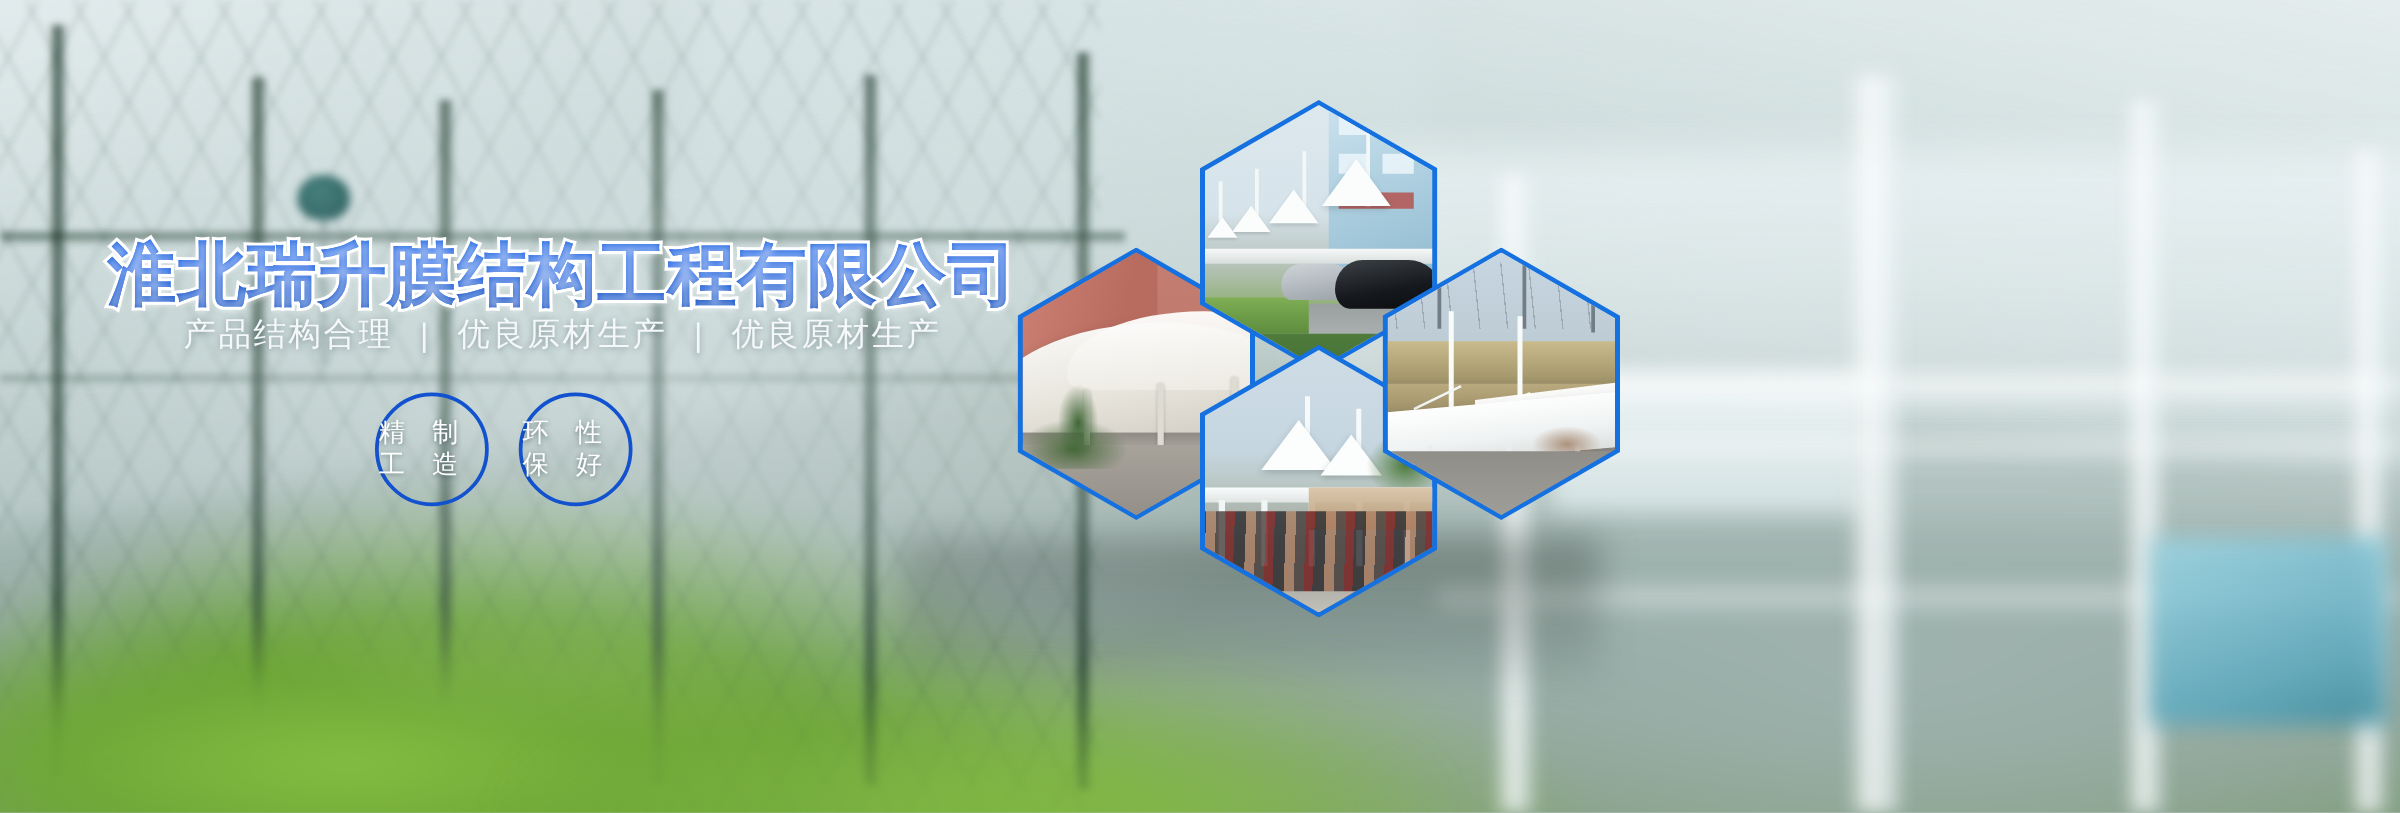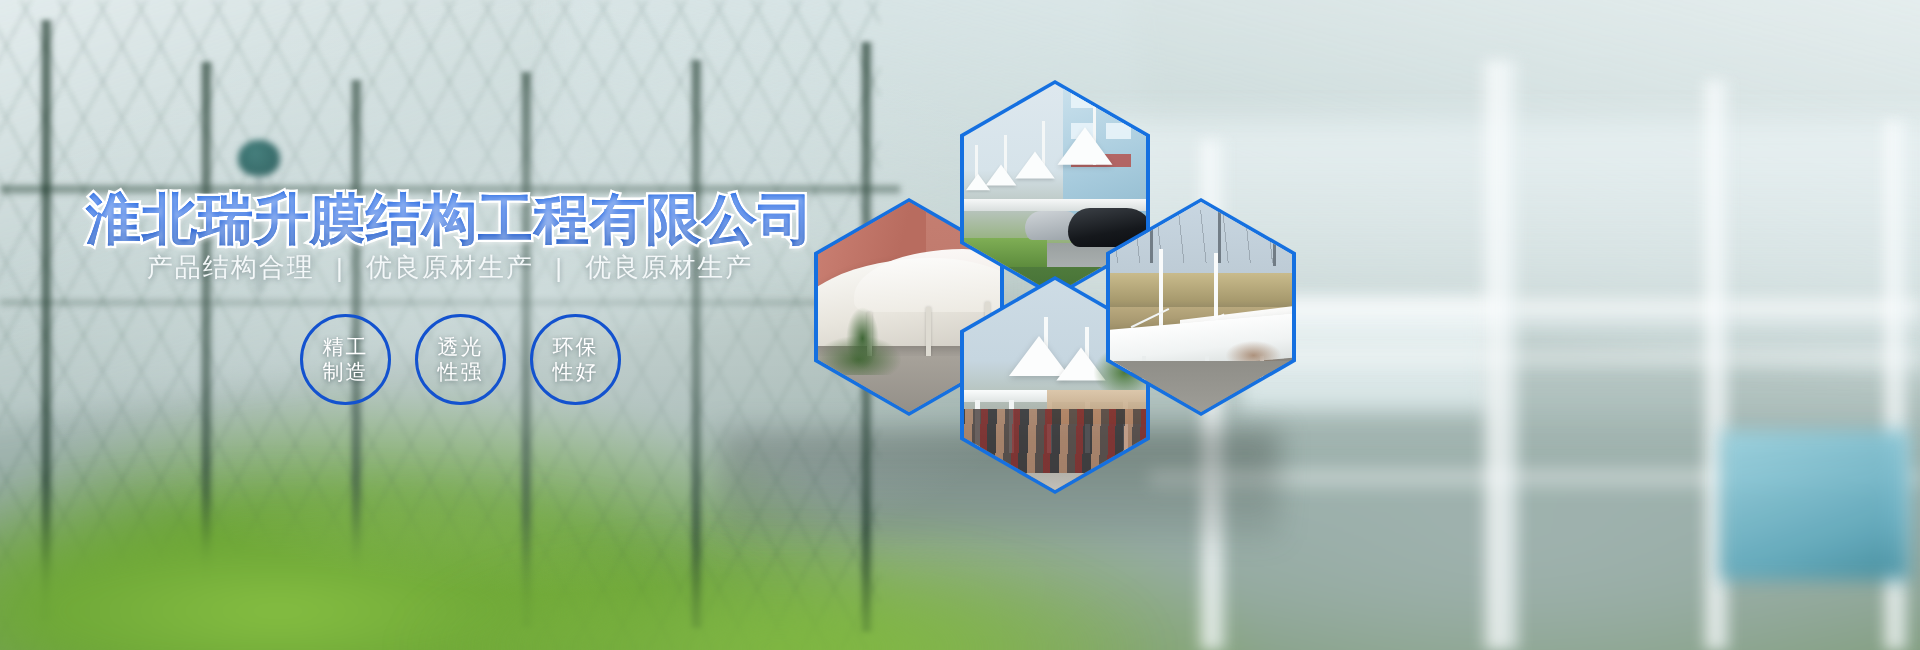--- a/index.html
+++ b/index.html
@@ -175,21 +175,21 @@
   }
 
   
   .circles {
     position:absolute; left:300px; top:314px;
     display:flex; gap:24px;
   }
   .circle {
     width:91px; height:91px; border-radius:50%;
     border:3px solid #1352cf;
-    display:flex; flex-direction:column; align-items:center; justify-content:center;
+    display:flex; flex-direction:row; align-items:center; justify-content:center;
     color:#ffffff; font-size:21px; line-height:1.18; letter-spacing:2px;
     text-shadow:0 1px 4px rgba(20,40,50,.5);
   }
   .circle span { display:block; }
 
   
   .hexwrap { position:absolute; left:800px; top:80px; width:520px; height:390px; }
   .hex {
     position:absolute; width:190px; height:218px;
     display:flex; align-items:center; justify-content:center;
@@ -467,24 +467,20 @@
       <span>优良原材生产</span>
     </div>
   </div>
 
   <div class="circles">
     <div class="circle">
       <span>精工</span>
       <span>制造</span>
     </div>
     <div class="circle">
-      <span>透光</span>
-      <span>性强</span>
-    </div>
-    <div class="circle">
       <span>环保</span>
       <span>性好</span>
     </div>
   </div>
 
   <div class="hexwrap">
 
     <div class="hex h-left">
       <div class="frame"></div>
       <div class="photo">

